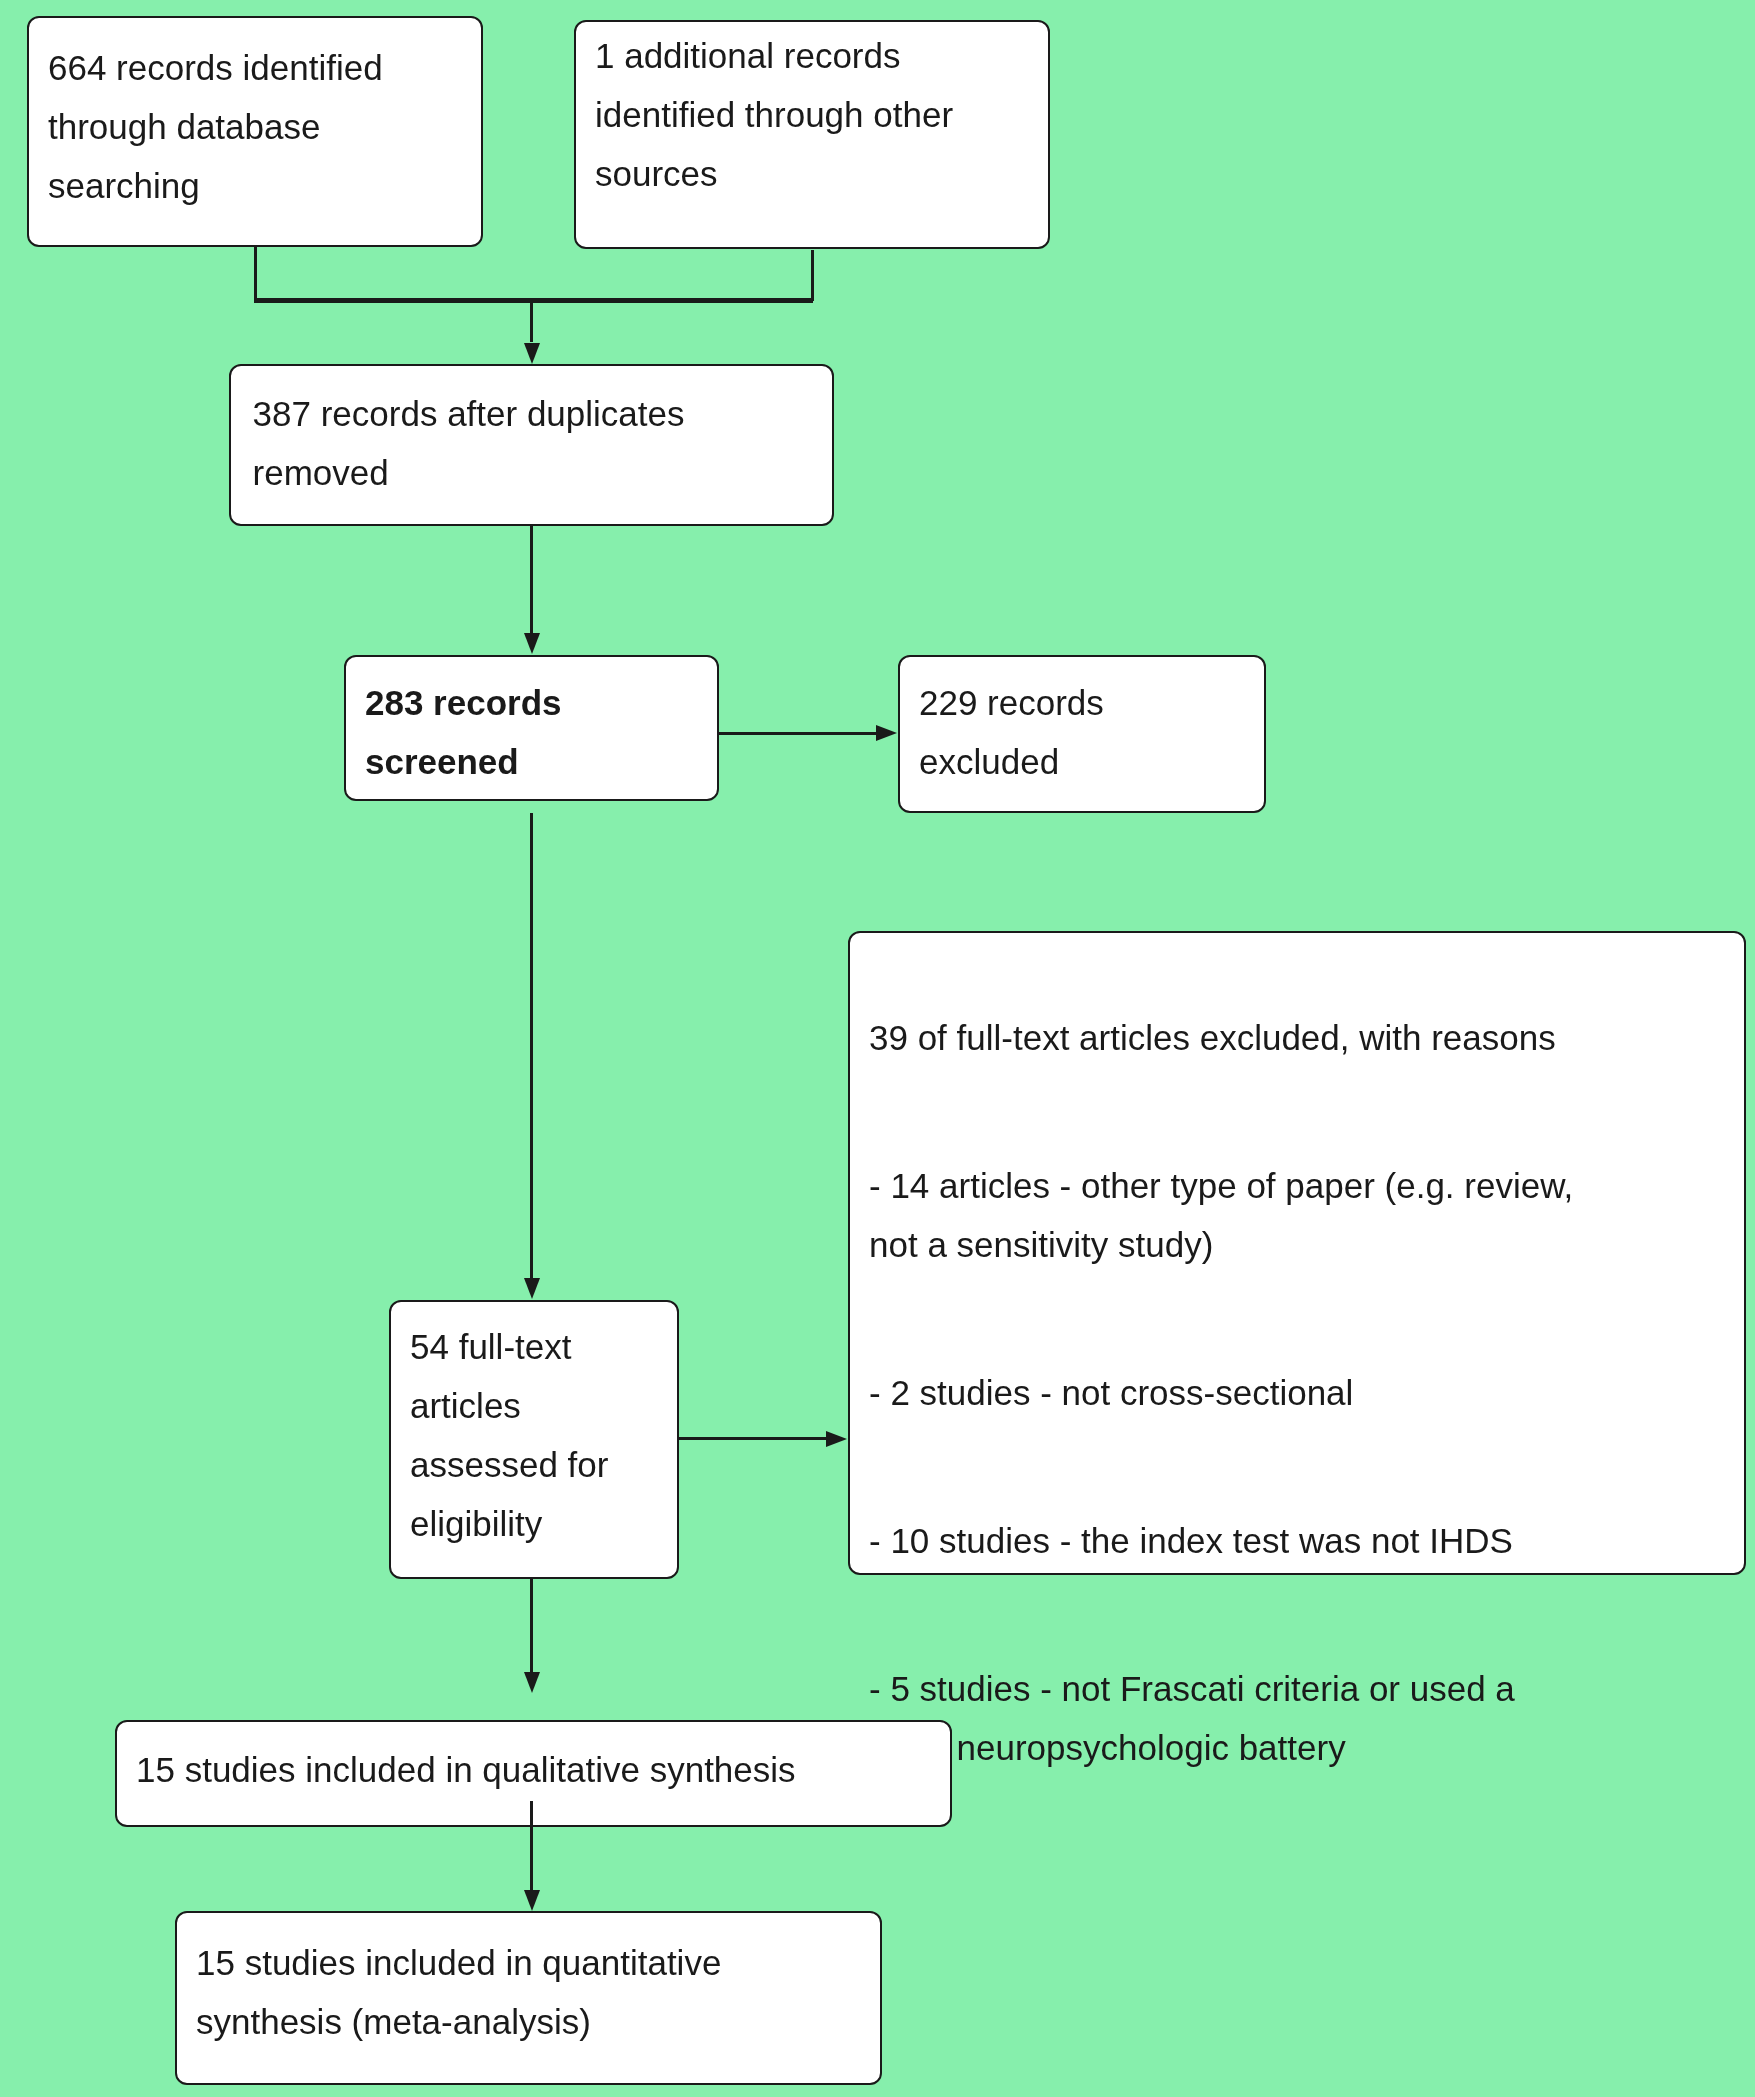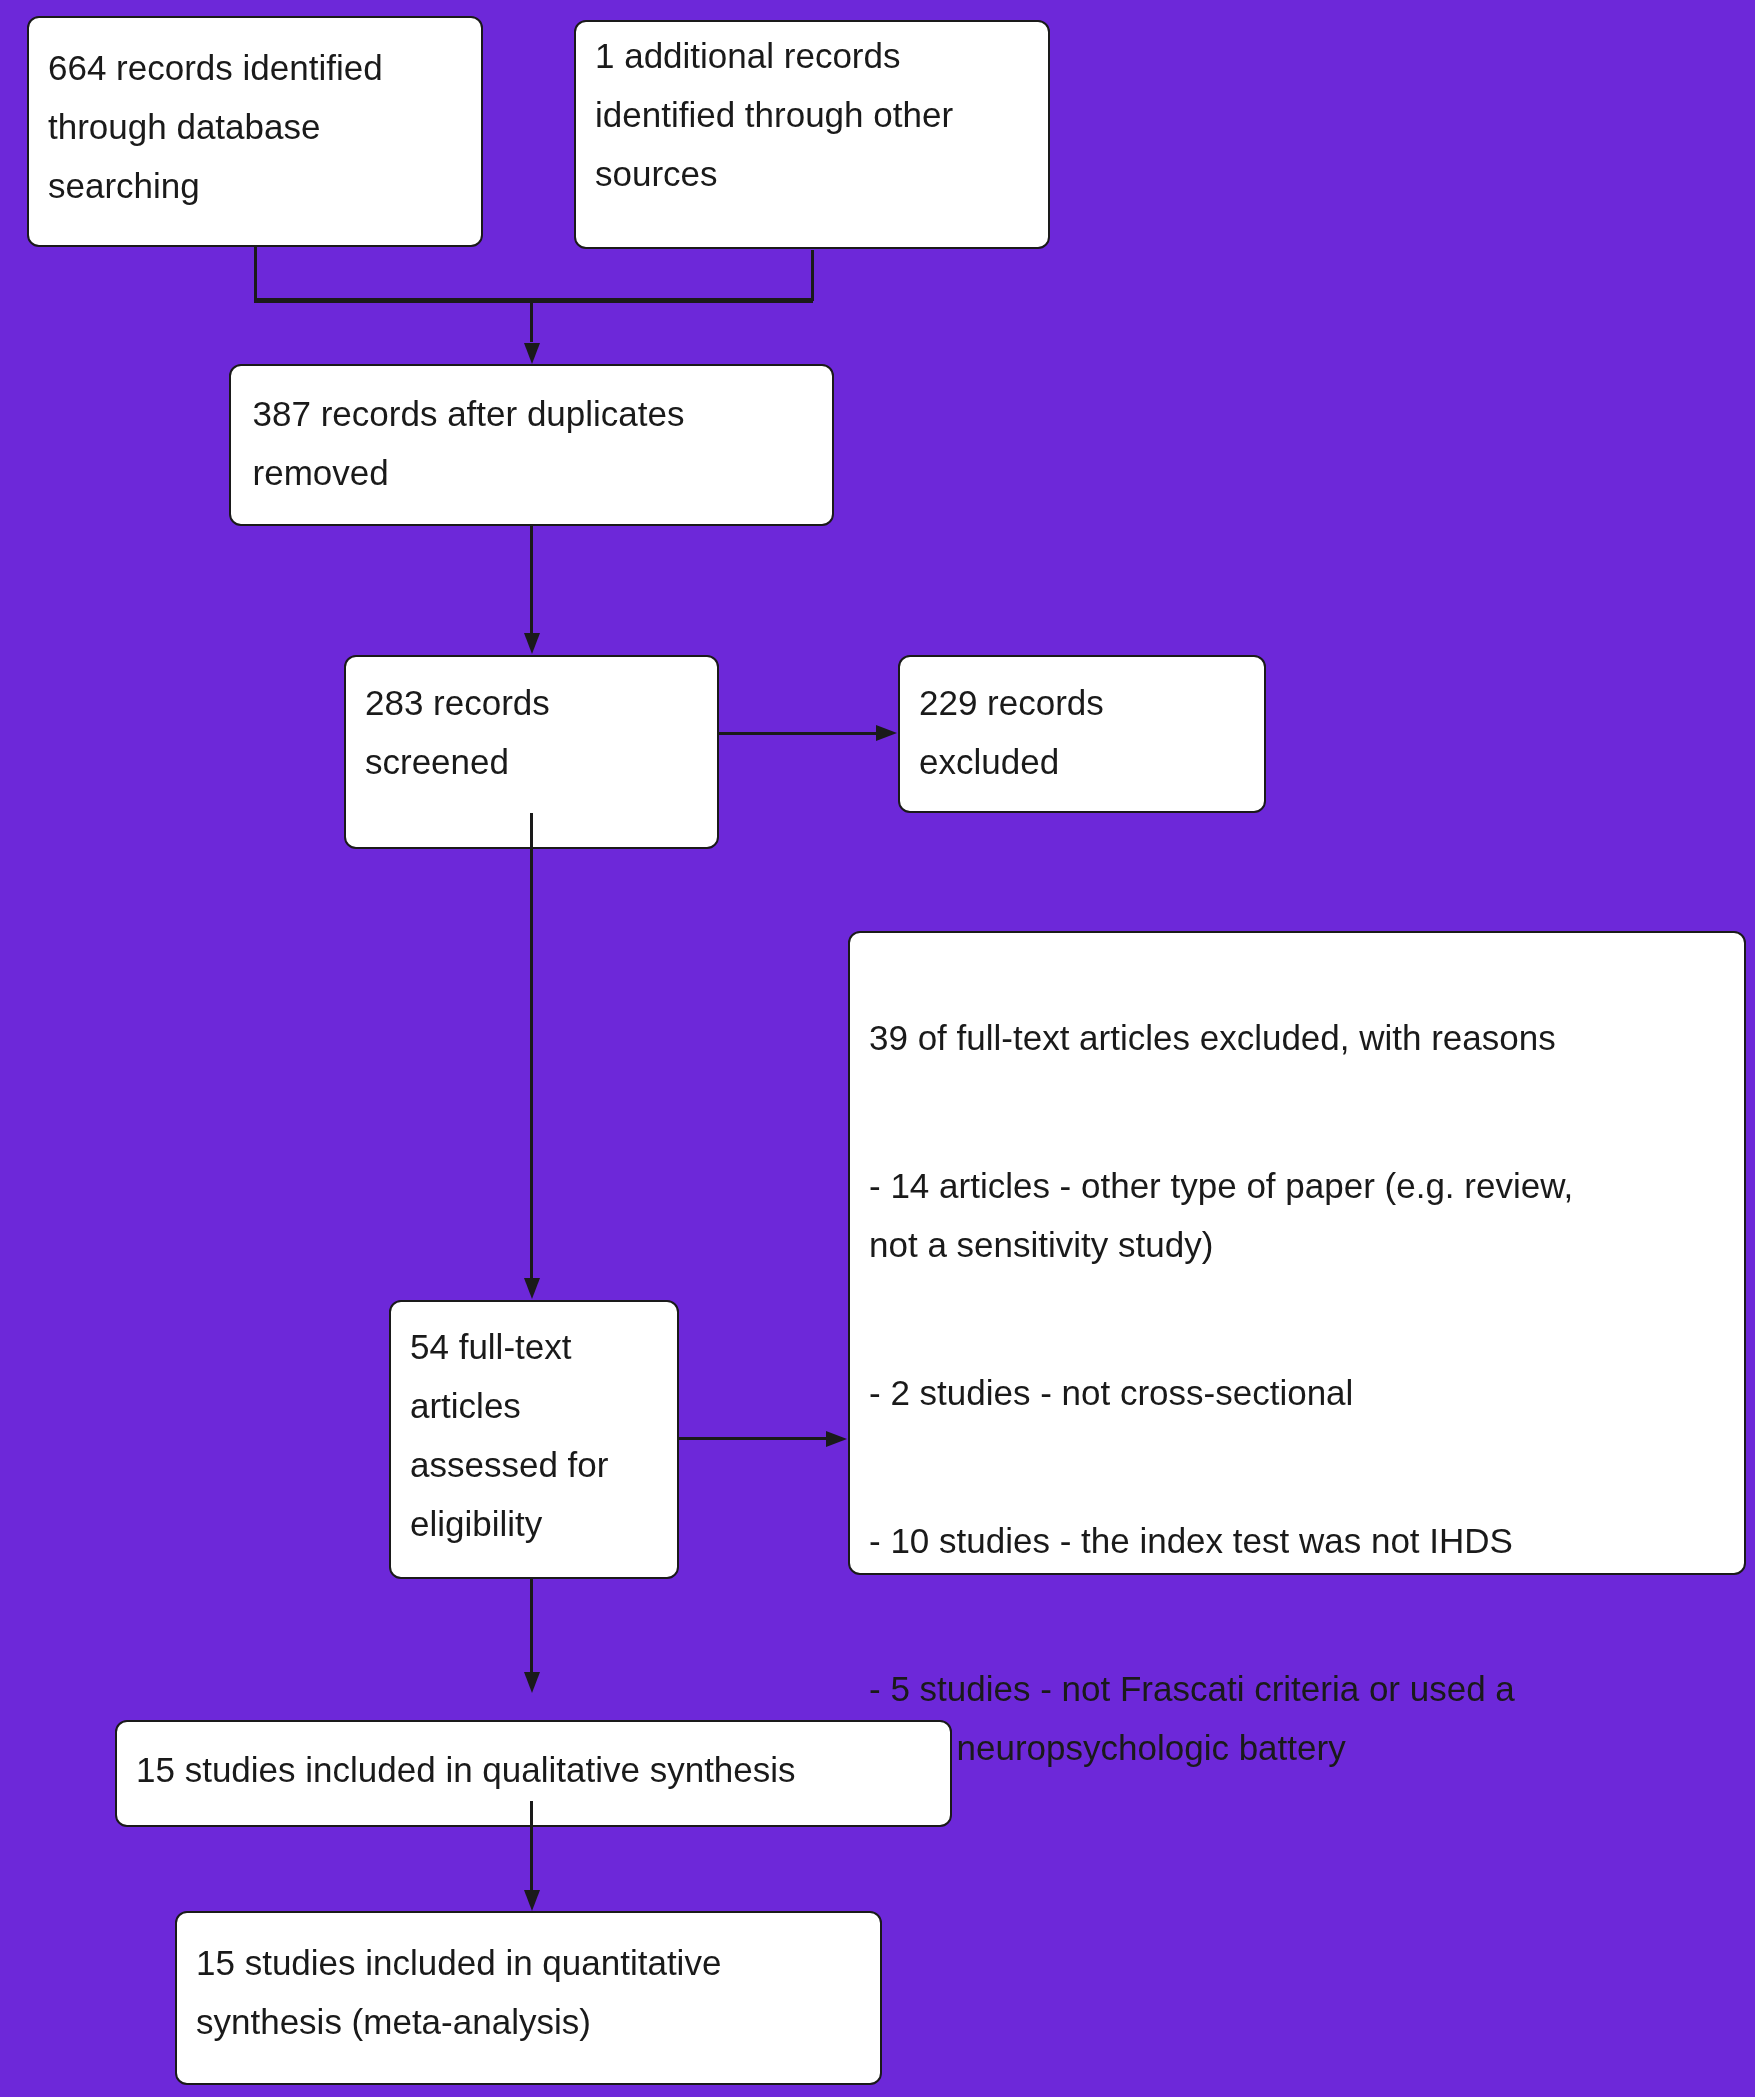--- a/index.html
+++ b/index.html
@@ -4,21 +4,21 @@
 <style>
   html, body {
     margin: 0;
     padding: 0;
     background: #ffffff;
   }
   .canvas {
     position: relative;
     width: 1755px;
     height: 2097px;
-    background: #6d28d9;
+    background: #86efac;
     font-family: "Liberation Sans", sans-serif;
     color: #1a1a1a;
   }
   .box {
     position: absolute;
     box-sizing: border-box;
     background: #ffffff;
     border: 2.7px solid #1a1a1a;
     border-radius: 12px;
     font-size: 35px;
@@ -59,21 +59,21 @@
     width: 0; height: 0;
     border-top: 8px solid transparent;
     border-bottom: 8px solid transparent;
     border-left: 21.6px solid #1a1a1a;
   }
 
   
   #box-a { left: 27px;   top: 16px;   width: 456px;  height: 231px; padding-top: 20px; }
   #box-b { left: 574px;  top: 20px;   width: 476px;  height: 229px; padding-top: 4px; }
   #box-c { left: 229px;  top: 364px;  width: 605px;  height: 162px; padding-top: 17.5px; padding-left: 21.6px; }
-  #box-d { left: 344px;  top: 655px;  width: 375px;  height: 194px; }
+  #box-d { left: 344px;  top: 655px;  width: 375px;  height: 146px; font-weight: bold; }
   #box-e { left: 898px; top: 655px;  width: 368px;  height: 158px; }
   #box-f { left: 848px; top: 931px; width: 898px; height: 644px; padding: 16px 16px 0 19px; }
   #box-g { left: 389px;  top: 1300px; width: 290px;  height: 279px; padding-top: 15px; }
   #box-h { left: 115px;  top: 1694px; width: 837px; height: 107px; padding-top: 17.5px; margin-top: 26px; }
   #box-i { left: 175px;  top: 1911px; width: 707px; height: 174px; padding-top: 20px; }
 
   
   #line-a-down     { left: 254px;  top: 247px;  height: 54px;  }
   #line-b-down     { left: 811px; top: 250px;  height: 51px;  }
   #line-merge-h    { left: 254px;  top: 298px;  width: 559px;  }

